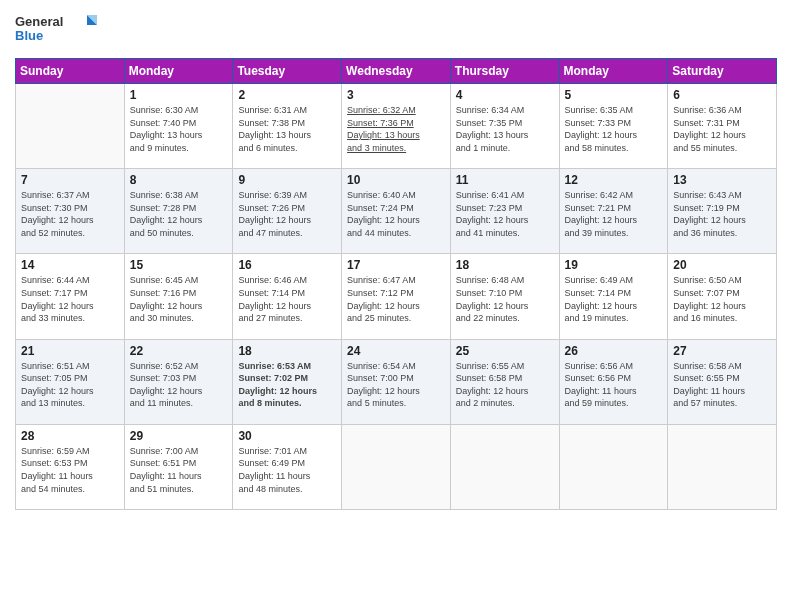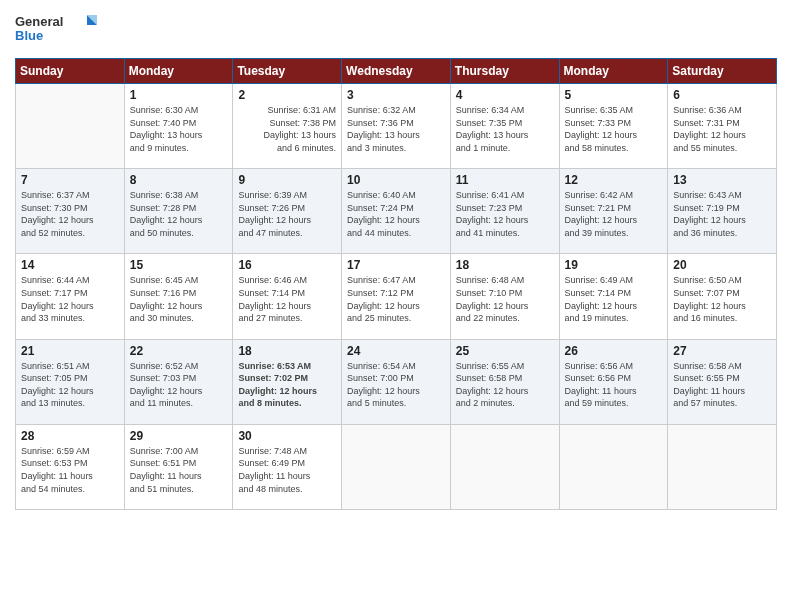--- a/index.html
+++ b/index.html
@@ -41,21 +41,21 @@
       color: #555;
     }
     .calendar {
       flex: 1;
       border: 1px solid #ccc;
       border-collapse: collapse;
       width: 100%;
       table-layout: fixed;
     }
     .calendar th {
-      background-color: #7f1d1d;
+      background-color: #a21caf;
       color: white;
       font-size: 12px;
       font-weight: bold;
       padding: 5px 4px;
       text-align: left;
       border: 1px solid #1a5fa0;
     }
     .calendar td {
       border: 1px solid #ccc;
       vertical-align: top;
@@ -121,28 +121,28 @@
           <td class="empty"></td>
           <td>
             <div class="day-num">1</div>
             <div class="day-info" style="white-space: pre-line;">Sunrise: 6:30 AM
 Sunset: 7:40 PM
 Daylight: 13 hours
 and 9 minutes.</div>
           </td>
           <td>
             <div class="day-num">2</div>
-            <div class="day-info" style="white-space: pre-line; text-align: right;">Sunrise: 6:31 AM
+            <div class="day-info" style="white-space: pre-line;">Sunrise: 6:31 AM
 Sunset: 7:38 PM
 Daylight: 13 hours
 and 6 minutes.</div>
           </td>
           <td>
             <div class="day-num">3</div>
-            <div class="day-info" style="white-space: pre-line;">Sunrise: 6:32 AM
+            <div class="day-info" style="white-space: pre-line; text-decoration: underline;">Sunrise: 6:32 AM
 Sunset: 7:36 PM
 Daylight: 13 hours
 and 3 minutes.</div>
           </td>
           <td>
             <div class="day-num">4</div>
             <div class="day-info" style="white-space: pre-line;">Sunrise: 6:34 AM
 Sunset: 7:35 PM
 Daylight: 13 hours
 and 1 minute.</div>
@@ -325,21 +325,21 @@
           </td>
           <td>
             <div class="day-num">29</div>
             <div class="day-info" style="white-space: pre-line;">Sunrise: 7:00 AM
 Sunset: 6:51 PM
 Daylight: 11 hours
 and 51 minutes.</div>
           </td>
           <td>
             <div class="day-num">30</div>
-            <div class="day-info" style="white-space: pre-line;">Sunrise: 7:48 AM
+            <div class="day-info" style="white-space: pre-line;">Sunrise: 7:01 AM
 Sunset: 6:49 PM
 Daylight: 11 hours
 and 48 minutes.</div>
           </td>
           <td class="empty"></td>
           <td class="empty"></td>
           <td class="empty"></td>
           <td class="empty"></td>
         </tr>
       </tbody>

